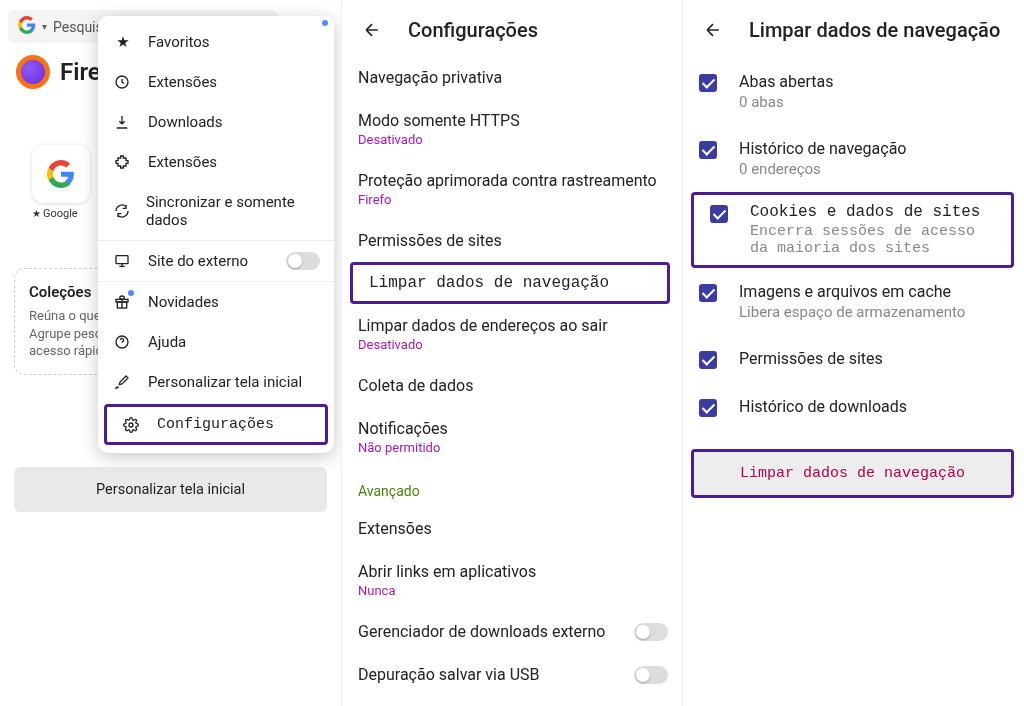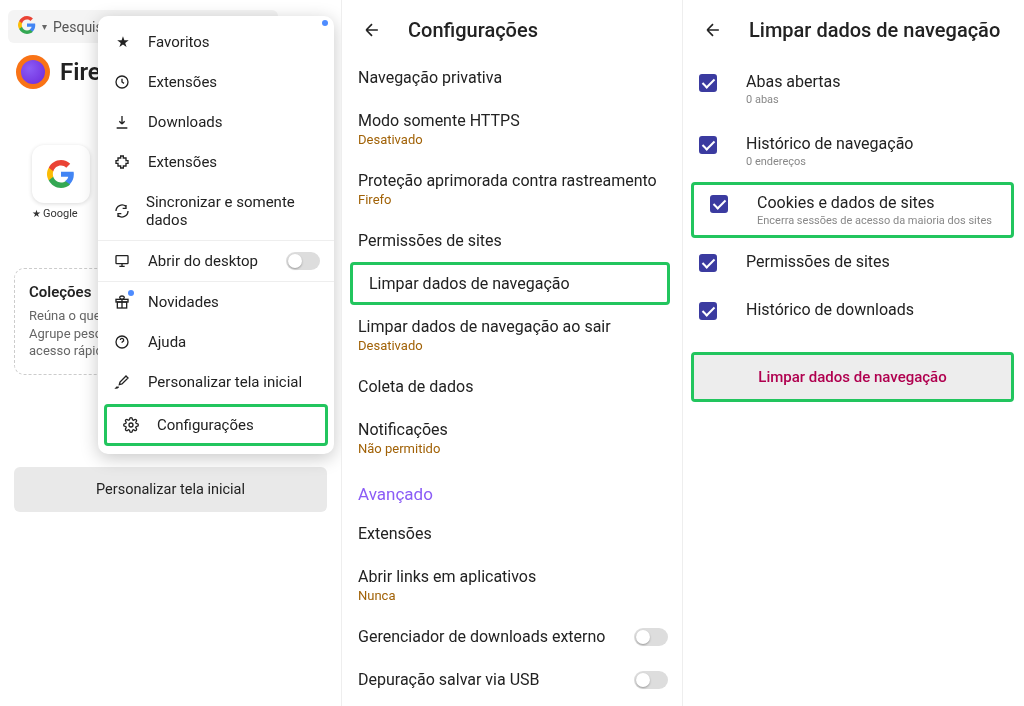--- a/index.html
+++ b/index.html
@@ -102,64 +102,65 @@
   .toggle {
     position:absolute; right:14px; top:50%; transform:translateY(-50%);
     width:34px; height:18px; border-radius:9px; background:#ddd;
   }
   .toggle::after{
     content:''; position:absolute; width:14px;height:14px;border-radius:50%;background:#fff;
     top:2px; left:2px; box-shadow:0 1px 2px rgba(0,0,0,.3);
   }
 
   .highlight-red {
-    border: 3px solid #22c55e;
+    border: 3px solid #4c1d95;
     border-radius: 4px;
+    font-family: Liberation Mono, monospace;
   }
 
   
   .hdr {
     display:flex; align-items:center; gap: 22px;
     padding: 18px 16px 10px 16px;
   }
   .hdr .back { font-size:20px; color:#222; padding:2px 4px;}
   .hdr h2 { font-size: 20px; font-weight:500;}
   .slist { padding: 4px 0 0 0; }
   .sitem {
     padding: 12px 16px 12px 16px;
     font-size: 16px;
     color:#222;
   }
-  .sitem .sub { display:block; font-size:13px; color:#a16207; margin-top:2px;}
+  .sitem .sub { display:block; font-size:13px; color:#a21caf; margin-top:2px;}
   .section-label {
-    font-size:17px; color:#8b5cf6; padding: 16px 16px 8px 16px;
+    font-size:14px; color:#4d7c0f; padding: 16px 16px 8px 16px;
   }
   .p2-highlight {
     margin: 0 12px 0 8px;
   }
 
   .srow-toggle { position:relative; }
 
   
   .clist { padding: 6px 0 0 0;}
   .crow {
-    display:flex; align-items:flex-start; gap: 29px;
+    display:flex; align-items:flex-start; gap: 22px;
     padding: 14px 16px;
   }
   .cbx {
     margin-top:2px;
     width:18px; height:18px; border:2px solid #3b3ba0; border-radius:3px;
     background:#3b3ba0; position:relative; flex:0 0 18px;
   }
   .cbx::after{
     content:''; position:absolute; left:4px; top:0px; width:5px; height:10px;
     border-right:2px solid #fff; border-bottom:2px solid #fff; transform:rotate(45deg);
   }
   .ctxt { font-size:16px; color:#222; }
-  .ctxt .sub { display:block; font-size:11px; color:#888; margin-top:2px;}
+  .ctxt .sub { display:block; font-size:15px; color:#888; margin-top:2px;}
   .p3-highlight1 {
     margin: 0 10px 0 8px;
   }
   .clear-btn-wrap {
     margin: 18px 10px 0 8px;
   }
   .clear-btn {
     background:#ededed;
     text-align:center;
     padding: 13px 0;
@@ -256,21 +257,21 @@
       <span>Sincronizar e somente dados</span>
     </div>
     <div class="mp-divider"></div>
     <div class="mp-item">
       <span class="mp-icon">
         <svg width="16" height="16" viewBox="0 0 24 24" fill="none" stroke="#222" stroke-width="2">
             <rect x="3" y="4" width="18" height="12" rx="1"></rect>
             <path d="M8 20h8m-4-4v4"></path>
           </svg>
       </span>
-      <span>Abrir do desktop</span>
+      <span>Site do externo</span>
       <span class="toggle"></span>
     </div>
     <div class="mp-divider"></div>
     <div class="mp-item">
       <span class="mp-icon">
         <svg width="16" height="16" viewBox="0 0 24 24" fill="none" stroke="#222" stroke-width="2">
             <rect x="3" y="8" width="18" height="4"></rect>
             <rect x="5" y="12" width="14" height="9"></rect>
             <path d="M12 8v13M12 8c-4 0-5-5 0-5s4 5 0 5z"></path>
           </svg>
@@ -328,21 +329,21 @@
       <span>Proteção aprimorada contra rastreamento</span>
       <span class="sub">Firefo</span>
     </div>
     <div class="sitem">Permissões de sites</div>
 
     <div class="highlight-red p2-highlight">
       <div class="sitem" style="padding-top:9px; padding-bottom:9px;">Limpar dados de navegação</div>
     </div>
 
     <div class="sitem">
-      <span>Limpar dados de navegação ao sair</span>
+      <span>Limpar dados de endereços ao sair</span>
       <span class="sub">Desativado</span>
     </div>
     <div class="sitem">Coleta de dados</div>
     <div class="sitem">
       <span>Notificações</span>
       <span class="sub">Não permitido</span>
     </div>
 
     <div class="section-label">Avançado</div>
 
@@ -393,20 +394,27 @@
         <span class="ctxt">
           <span>Cookies e dados de sites</span>
           <span class="sub">Encerra sessões de acesso da maioria dos sites</span>
         </span>
       </div>
     </div>
 
     <div class="crow">
       <span class="cbx"></span>
       <span class="ctxt">
+        <span>Imagens e arquivos em cache</span>
+        <span class="sub">Libera espaço de armazenamento</span>
+      </span>
+    </div>
+    <div class="crow">
+      <span class="cbx"></span>
+      <span class="ctxt">
         <span>Permissões de sites</span>
       </span>
     </div>
     <div class="crow">
       <span class="cbx"></span>
       <span class="ctxt">
         <span>Histórico de downloads</span>
       </span>
     </div>
 

